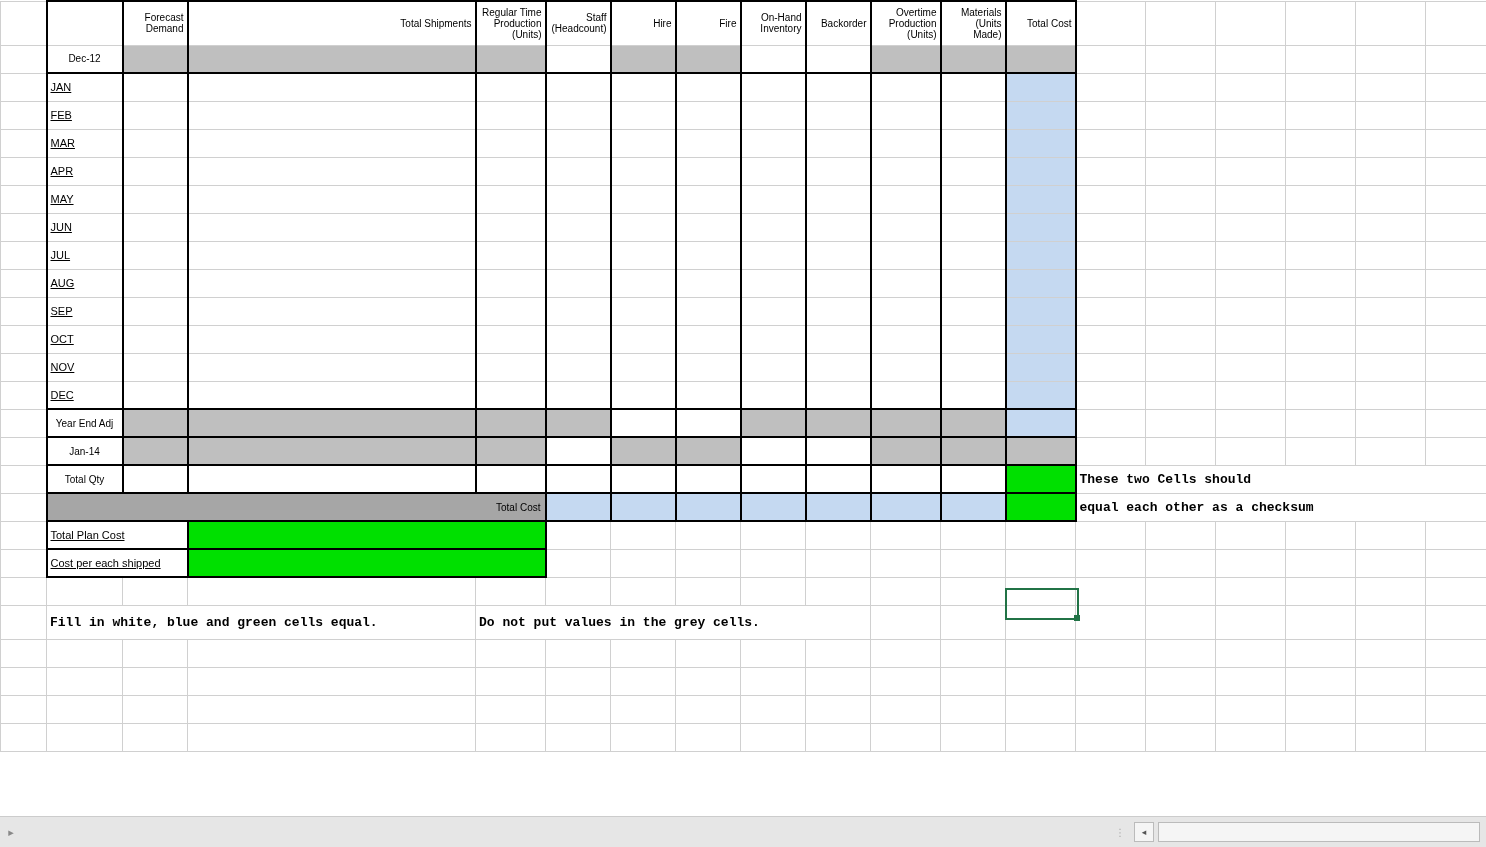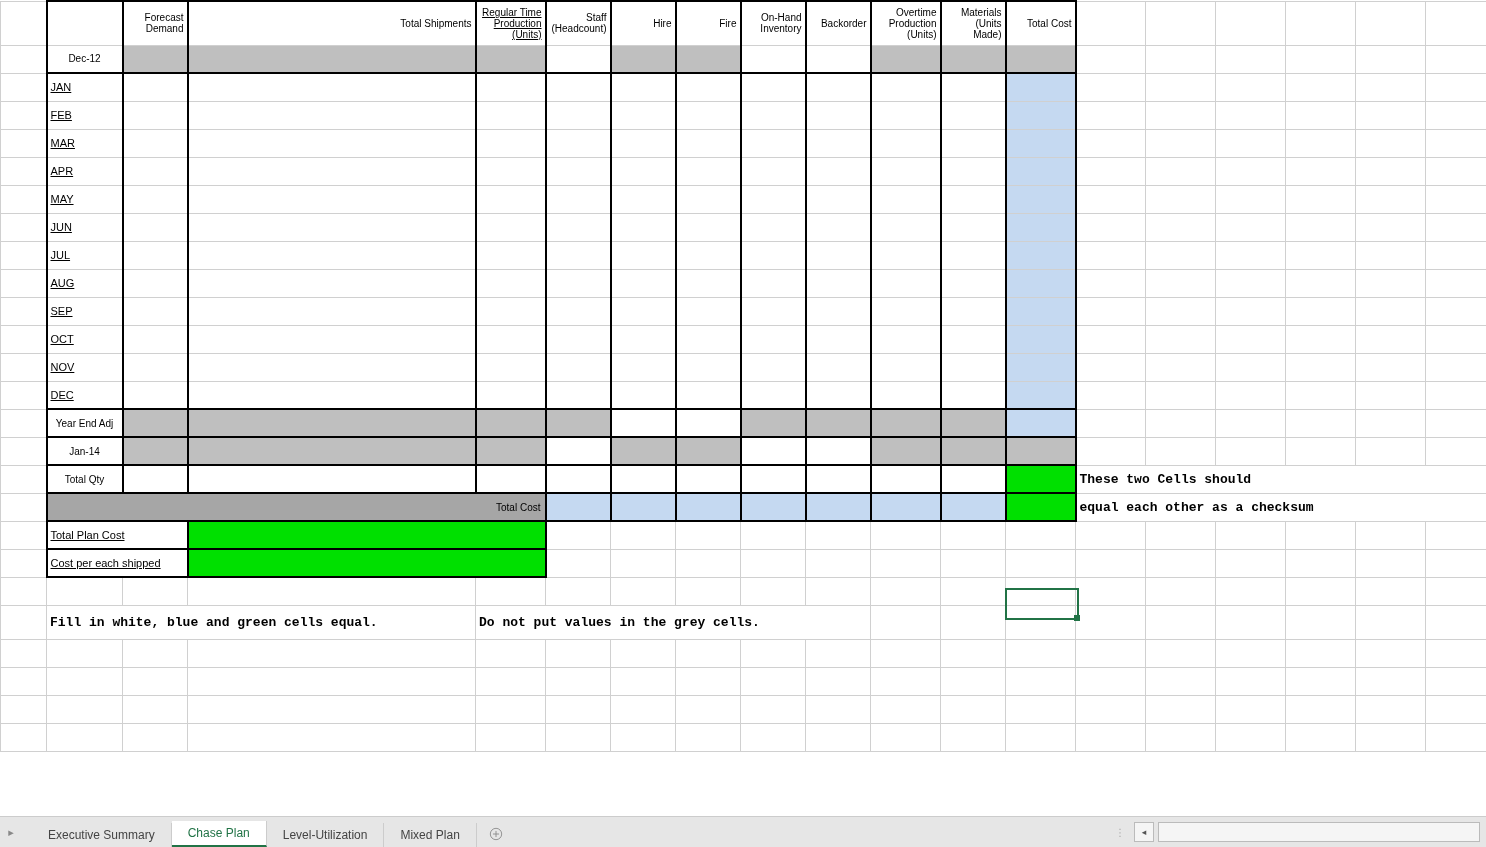--- a/index.html
+++ b/index.html
@@ -184,21 +184,21 @@
         <col class="cX">
   </colgroup>
 
   <tbody>
         <tr class="header-row">
     <td></td>
     <td class="thick-top thick-left thick-right"></td>
     <td class="hdr thick-top thick-right" style="white-space:pre-line;">Forecast
 Demand</td>
     <td class="hdr thick-top thick-right">Total Shipments</td>
-    <td class="hdr thick-top thick-right" style="white-space:pre-line;text-decoration:underline;">Regular Time
+    <td class="hdr thick-top thick-right" style="white-space:pre-line;">Regular Time
 Production
 (Units)</td>
     <td class="hdr thick-top thick-right" style="white-space:pre-line;margin-left:35px;">Staff
 (Headcount)</td>
     <td class="hdr thick-top thick-right">Hire</td>
     <td class="hdr thick-top thick-right">Fire</td>
     <td class="hdr thick-top thick-right" style="white-space:pre-line;">On-Hand
 Inventory</td>
     <td class="hdr thick-top thick-right">Backorder</td>
     <td class="hdr thick-top thick-right" style="white-space:pre-line;margin-top:44px;">Overtime
@@ -730,31 +730,18 @@
 </tbody>
     </table>
 
 <div class="selected-cell" id="sel-overlay" style="left: 1004.5px; top: 588px; width: 70px; height: 28px;">
       <div class="handle"></div>
     </div>
 </div>
 
 <div class="tabs-bar">
   <div class="nav-btn">▸</div>
-  <div class="tabs">
-    <div class="tab">Executive Summary</div>
-    <div class="tab active">Chase Plan</div>
-    <div class="tab">Level-Utilization</div>
-    <div class="tab">Mixed Plan</div>
-    <div class="add-tab">
-      <svg viewBox="0 0 16 16">
-          <circle cx="8" cy="8" r="6.5" fill="none" stroke="#888" stroke-width="1"></circle>
-          <line x1="8" y1="4.5" x2="8" y2="11.5" stroke="#888" stroke-width="1"></line>
-          <line x1="4.5" y1="8" x2="11.5" y2="8" stroke="#888" stroke-width="1"></line>
-        </svg>
-    </div>
-  </div>
   <div class="scroll-region">
     <span class="grip">⋮</span>
     <div class="sb-btn">◂</div>
     <div class="sb-track"></div>
   </div>
 </div>
 
 </body></html>

